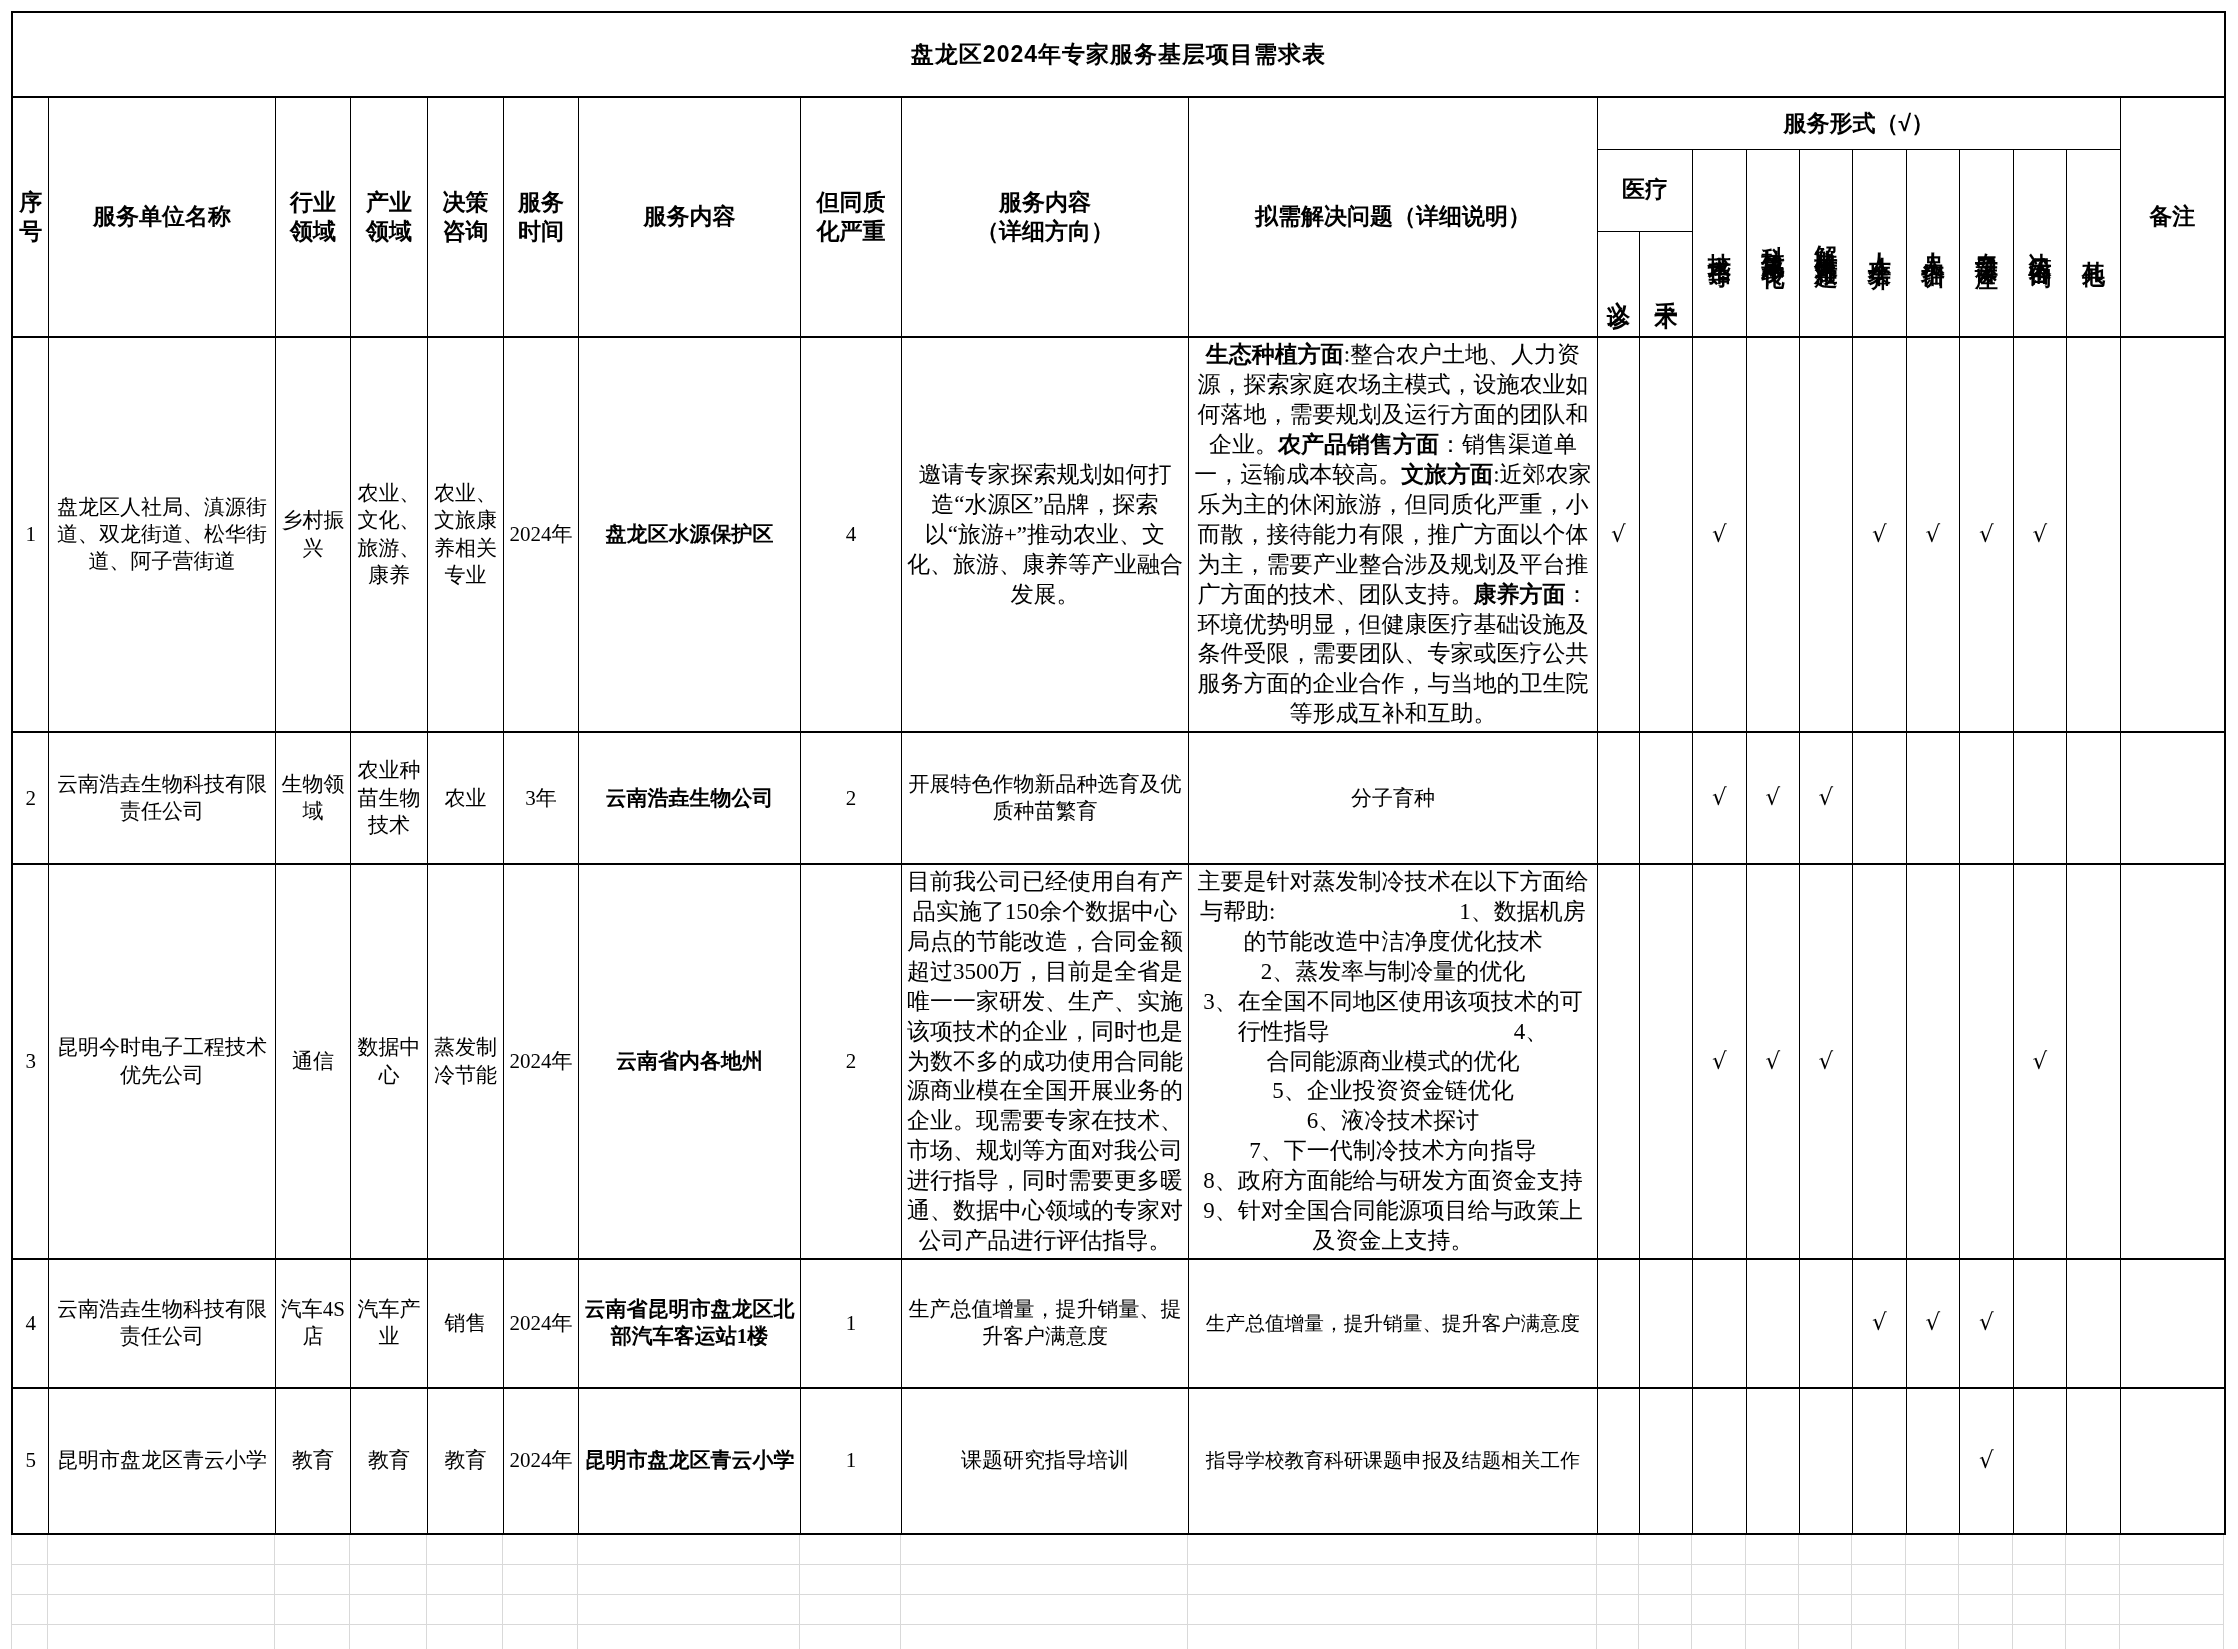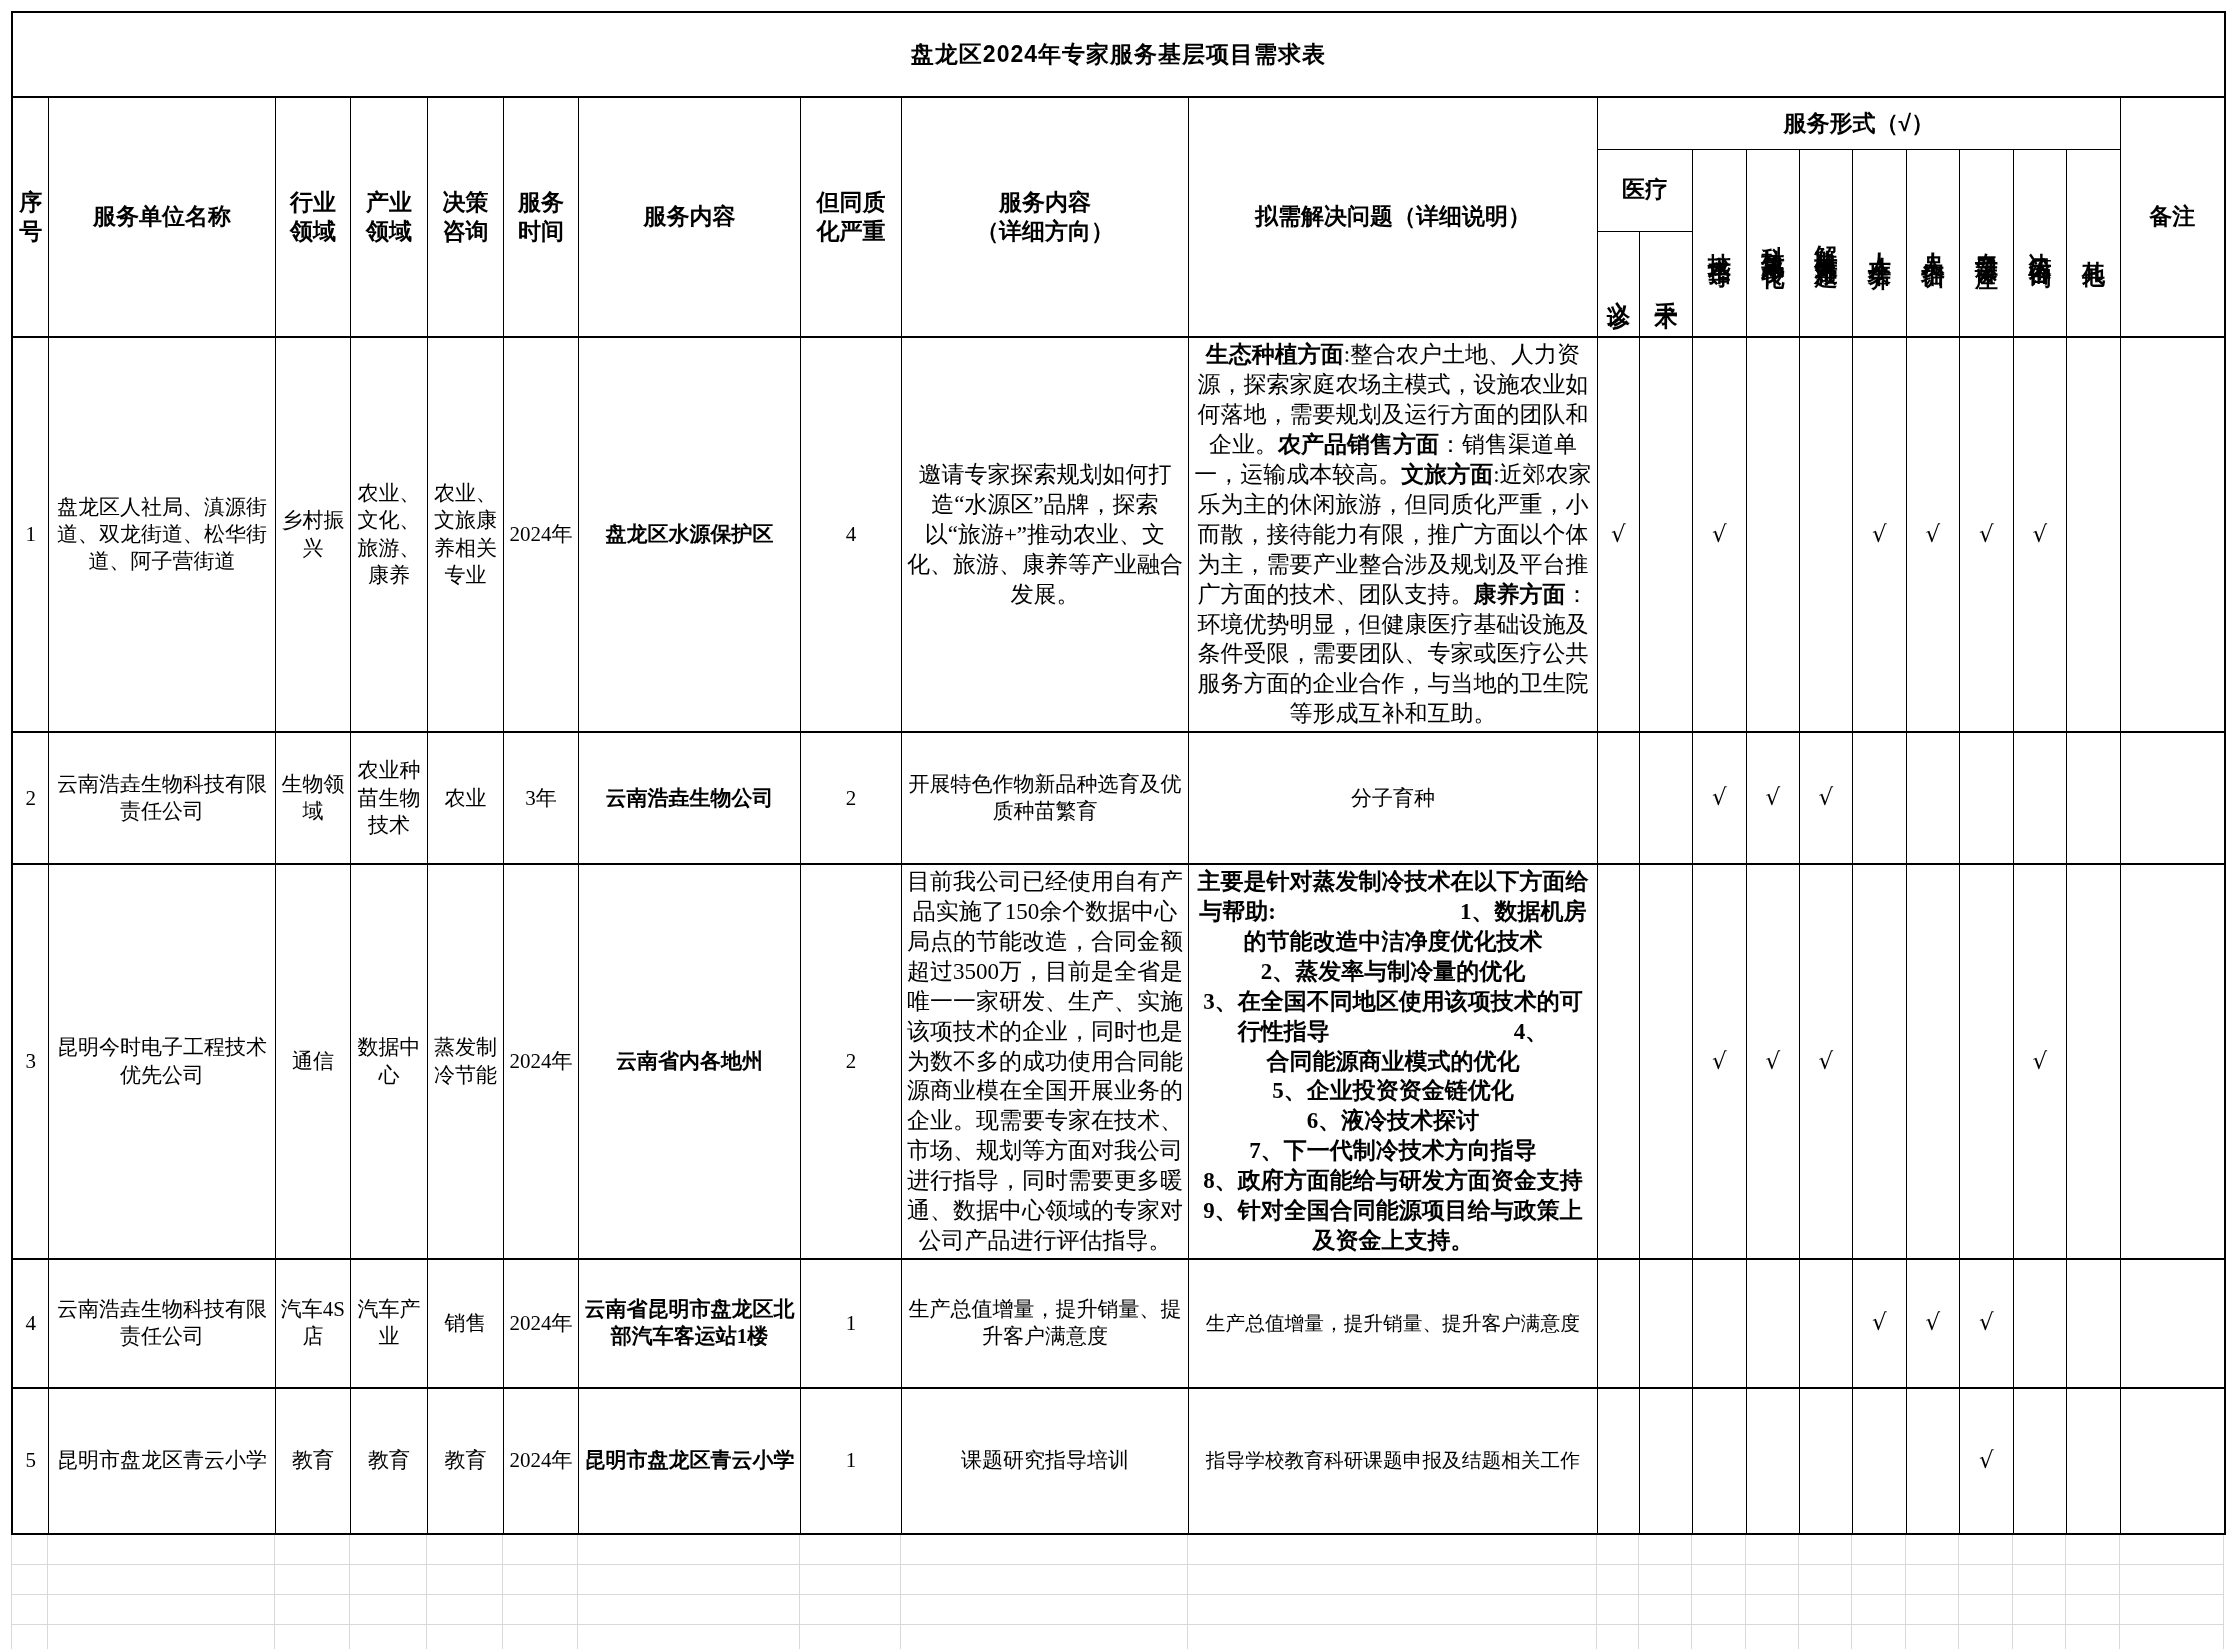--- a/index.html
+++ b/index.html
@@ -27,21 +27,21 @@
     line-height:1;letter-spacing:4.1px;}
 
   
   .tr-r0{height:347px;} .tr-r1{height:132px;} .tr-r2{height:350px;}
   .tr-r3{height:129px;} .tr-r4{height:146px;}
   .main tbody td{text-align:center;vertical-align:middle;padding:2.1px 4.1px;line-height:1.3;border-bottom-width:2.6px;}
   .main tbody tr:first-child td{border-top-width:2.6px;}
   td.loc{padding:2.1px 9.3px;font-weight:bold;}
   td.lt{font-size:23px;text-align:justify;line-height:1.32;padding:3.1px 7.3px;}
   td.vt{vertical-align:top;}
-  td.pw{white-space:pre-wrap;text-align:left;font-weight:bold;}
+  td.pw{white-space:pre-wrap;text-align:left;}
   td.pl{text-align:left;font-size:19.7px;padding:2.1px 5.2px;}
   td.chk{font-size:23px;padding:0;font-family:"DejaVu Sans",sans-serif;}
   td.lt b,td.lt span.b{font-weight:bold;}
 
   
   .ghost{margin-top:0;}
   .ghost td{border:0.5px solid #d9d9d9;height:29px;padding:0;}
   .ghost tr:first-child td{border-top:none;}
 </style>
 </head>

